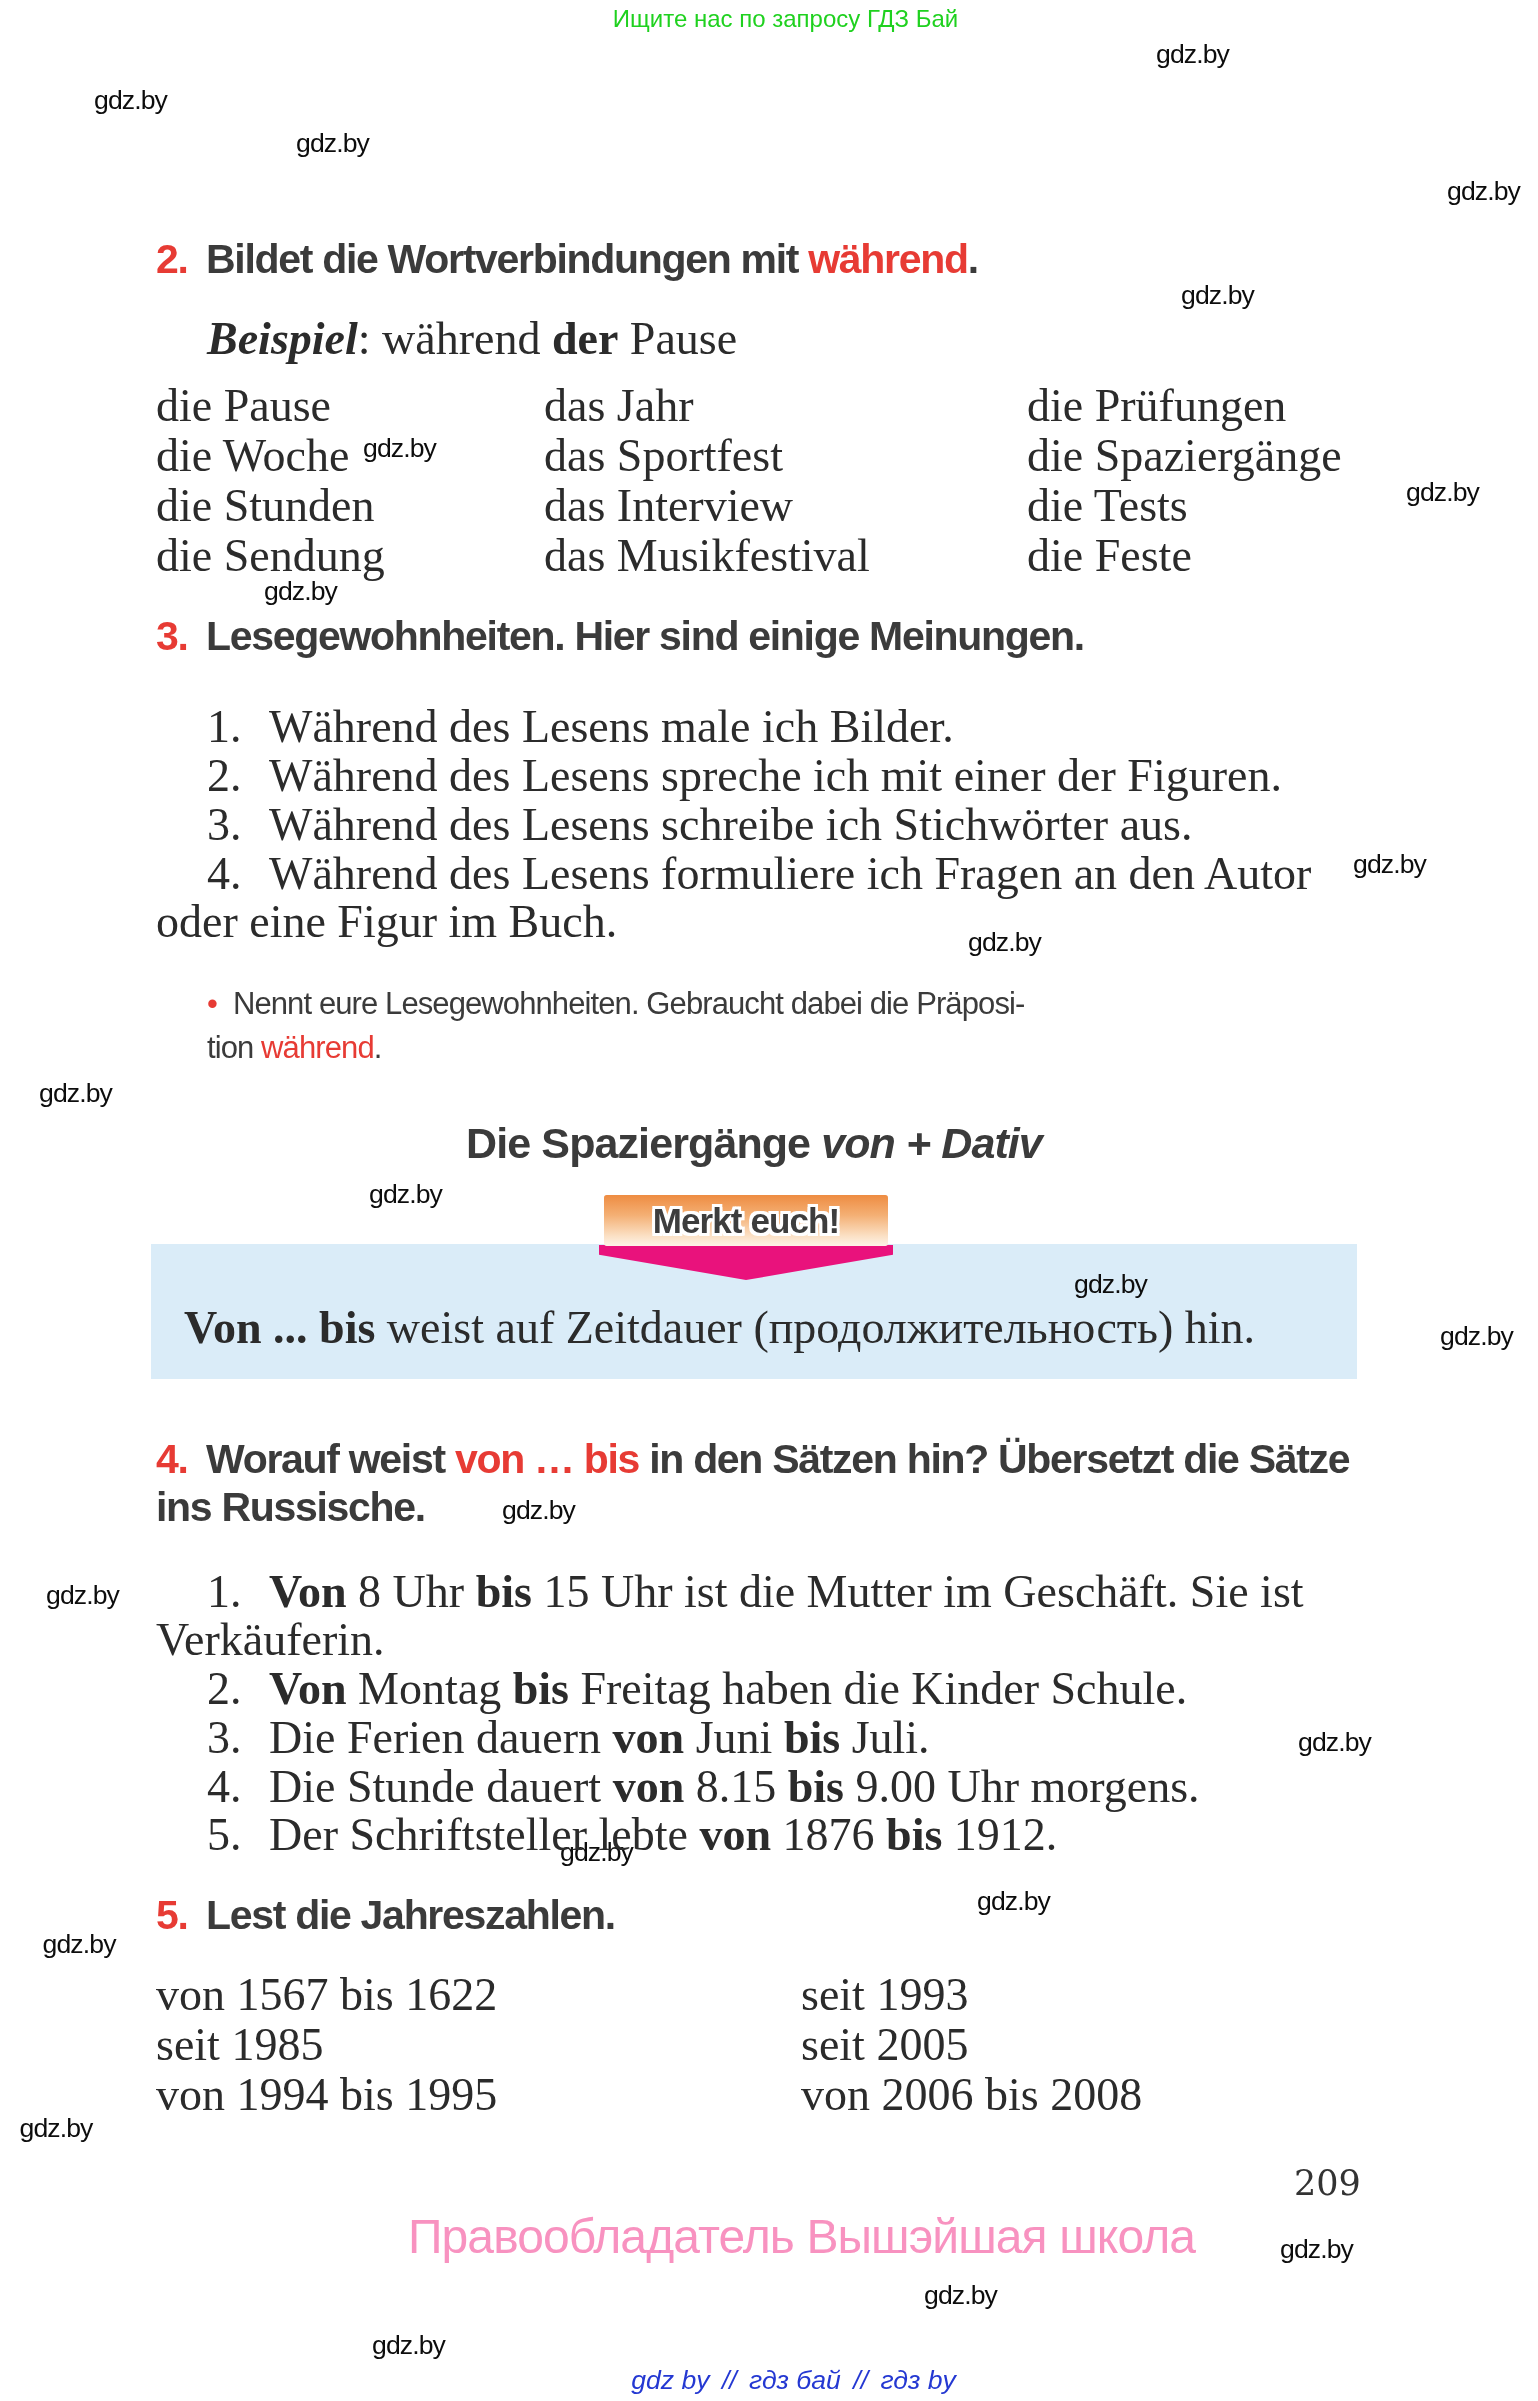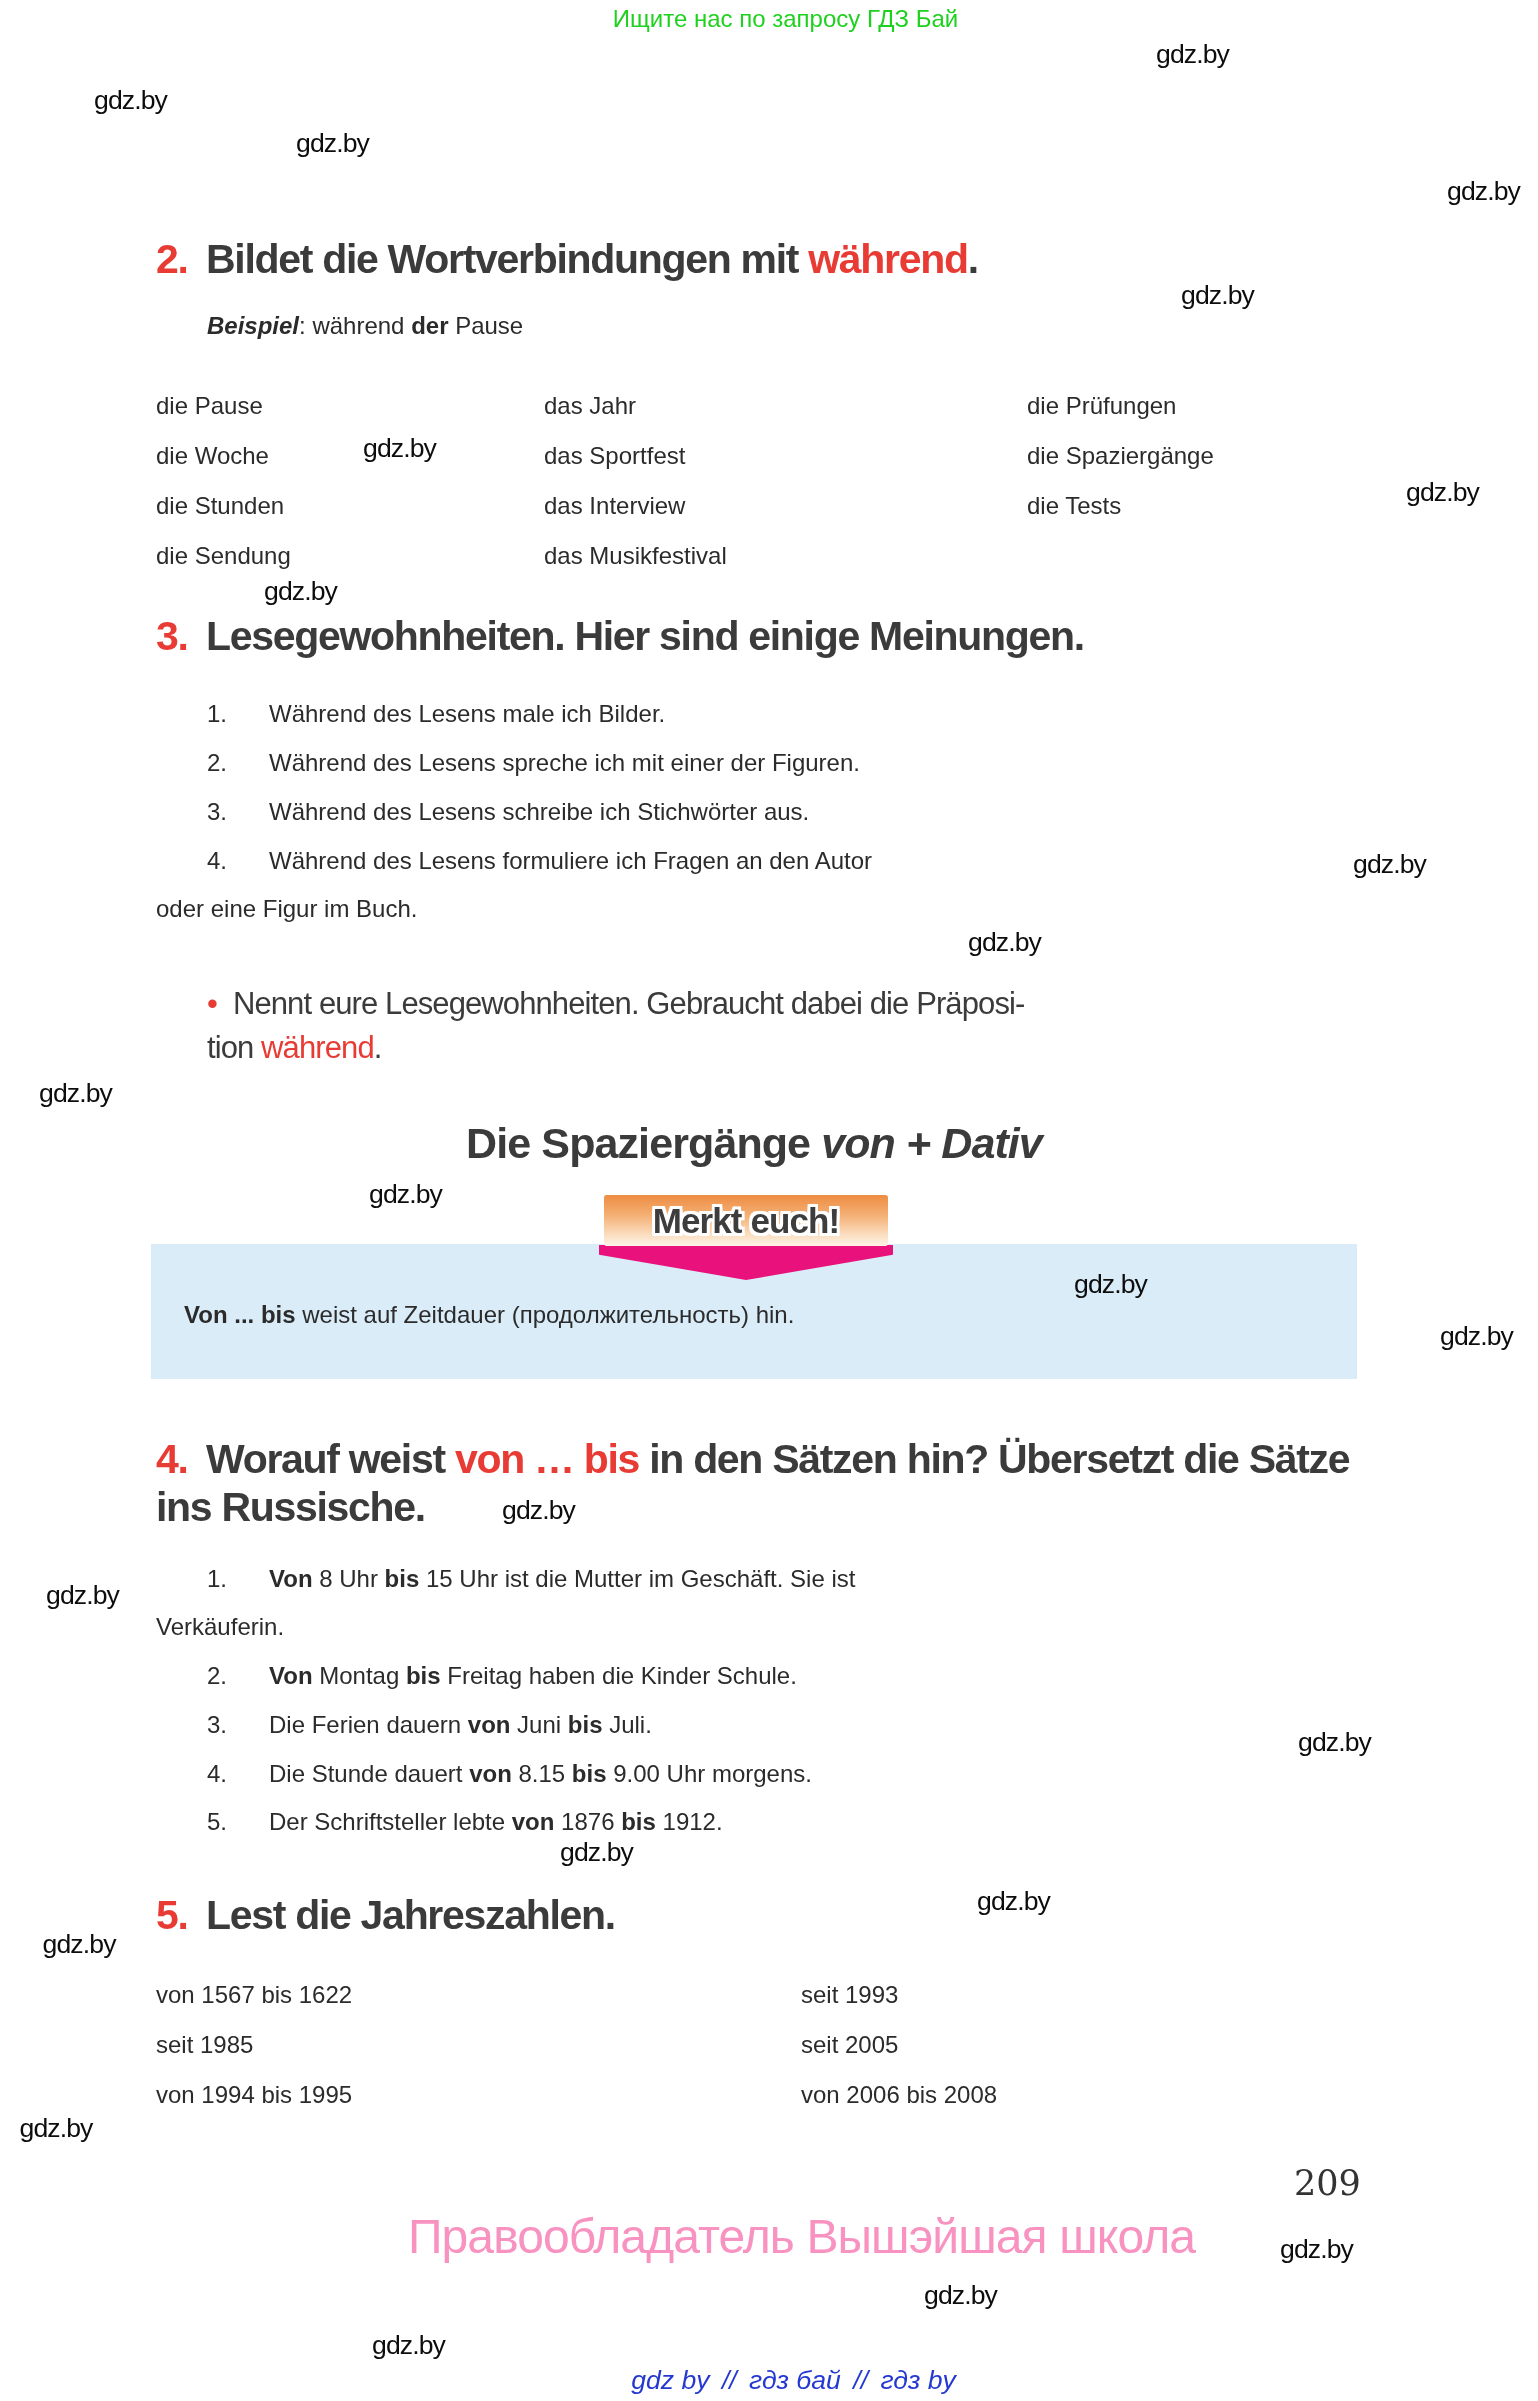--- a/index.html
+++ b/index.html
@@ -14,21 +14,21 @@
     --wm:#0d0d0d;
   }
   html,body{margin:0;padding:0;background:#ffffff;}
   .page{position:relative;width:1539px;height:2401px;background:#fff;overflow:hidden;
         font-family:"Liberation Sans",sans-serif;margin-left:16px;}
   .abs{position:absolute;}
   .banner{left:0;top:5.3px;width:1539px;text-align:center;font-size:24px;color:var(--green);}
   .wm{font-size:26.6px;color:var(--wm);letter-spacing:-0.9px;white-space:nowrap;}
   .exhead{font-weight:700;font-size:41px;color:var(--head);letter-spacing:-1.3px;white-space:nowrap;}
   .exhead .hnum{display:inline-block;width:50px;color:var(--red);}
-  .serif{font-family:Liberation Sans, sans-serif;font-size:24px;color:var(--serif);white-space:nowrap;}
+  .serif{font-family:Liberation Serif, serif;font-size:46px;color:var(--serif);white-space:nowrap;}
   .rows{line-height:50px;}
   .inum{display:inline-block;width:62px;}
   .bull{font-weight:400;font-size:31px;color:var(--head);letter-spacing:-0.9px;white-space:nowrap;}
   .dot{color:var(--red);margin-right:16px;}
   .bigheading{left:135px;top:1119px;width:1206px;text-align:center;font-weight:700;
               font-size:43px;color:var(--head);letter-spacing:-0.9px;}
   .badge{left:588px;top:1195px;width:284px;height:51px;z-index:3;
          background:linear-gradient(180deg,#ee8c42 0%,#f4b075 40%,#fbe0c4 80%,#fdf3e7 100%);
          display:flex;align-items:center;justify-content:center;border-radius:2.7px;}
   .badge-text{font-weight:700;font-size:35px;color:#3d3d3d;letter-spacing:-0.9px;
@@ -93,20 +93,21 @@
   <div class="abs serif rows" style="left:528px;top:381px">
     <div>das Jahr</div>
     <div>das Sportfest</div>
     <div>das Interview</div>
     <div>das Musikfestival</div>
   </div>
   <div class="abs serif rows" style="left:1011px;top:381px">
     <div>die Prüfungen</div>
     <div>die Spaziergänge</div>
     <div>die Tests</div>
+    <div>die Feste</div>
   </div>
 
   <div class="abs exhead" style="left:140px;top:613px">
     <span class="hnum">3.</span><span><span>Lesegewohnheiten. Hier sind einige Meinungen.</span></span>
   </div>
   <div class="abs serif" style="left:191px;top:700px">
     <span class="inum">1.</span><span>Während des Lesens male ich Bilder.</span>
   </div>
   <div class="abs serif" style="left:191px;top:749px">
     <span class="inum">2.</span><span>Während des Lesens spreche ich mit einer der Figuren.</span>

